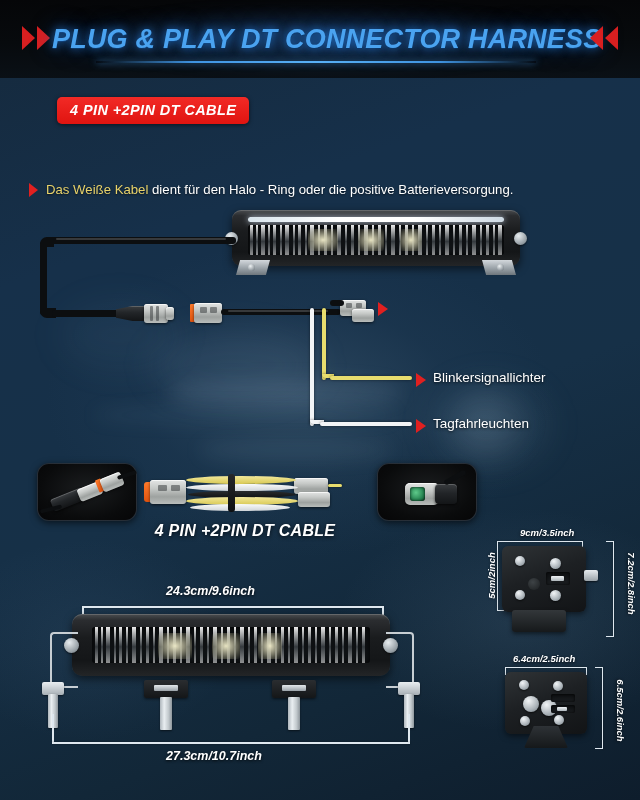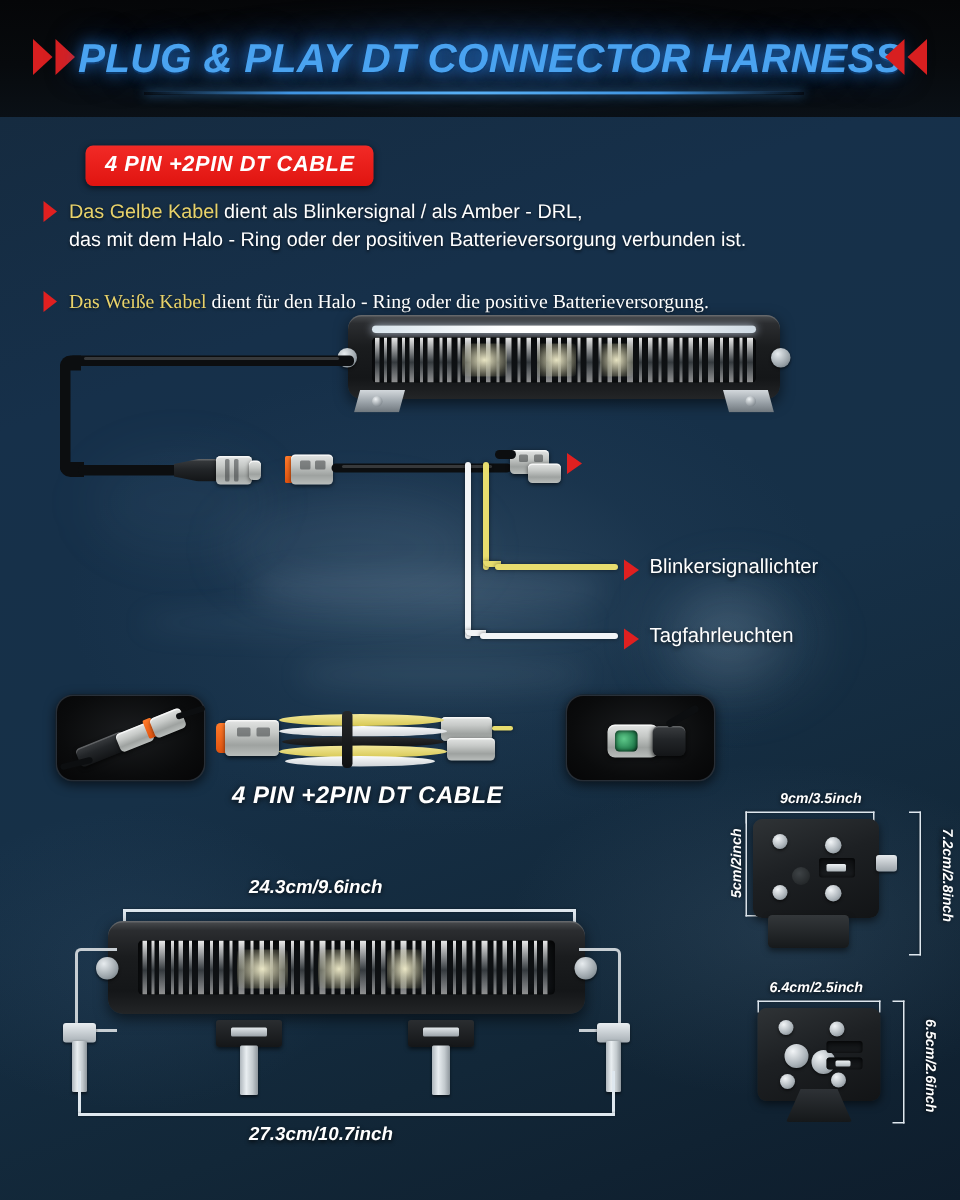--- a/index.html
+++ b/index.html
@@ -57,21 +57,21 @@
     color:#fff;font-size:14.5px;font-weight:bold;font-style:italic;
     padding:5px 13px 6px 13px;border-radius:5px;letter-spacing:.4px;
     box-shadow:0 1px 4px rgba(0,0,0,.55);white-space:nowrap;
   }
   
   .bullet{position:absolute;display:flex;align-items:flex-start;gap:8px;}
   .bullet .tri{width:0;height:0;border-top:7px solid transparent;border-bottom:7px solid transparent;border-left:9px solid #e02020;margin-top:3px;flex:none;}
   .btext{font-size:13.2px;line-height:19px;color:#ffffff;text-shadow:0 1px 2px rgba(0,0,0,.6);}
   .hl{color:#e8d26a;}
   .b1{left:29px;top:131px;width:590px;}
-  .b2{left:29px;top:191px;width:590px;font-family:Liberation Serif, serif;}
+  .b2{left:29px;top:180px;width:590px;}
 
   
   .bar-top{position:absolute;left:232px;top:210px;width:288px;height:62px;}
   .bar-body{
     position:absolute;left:0;top:0;width:288px;height:56px;
     border-radius:9px;
     background:linear-gradient(180deg,#4a4d50 0%,#2b2d30 10%,#1a1c1e 38%,#141618 75%,#232527 100%);
     box-shadow:0 3px 9px rgba(0,0,0,.55), inset 0 1px 0 rgba(255,255,255,.16);
   }
   .bar-halo{
@@ -188,27 +188,20 @@
     <div class="title">PLUG &amp; PLAY DT CONNECTOR HARNESS</div>
     <div class="title-underline"></div>
     <div class="hdr-arrows-right">
       <div class="arrow-l"></div>
       <div class="arrow-l"></div>
     </div>
   </div>
 
   <div class="badge">4 PIN +2PIN DT CABLE</div>
 
-  <div class="bullet b1">
-    <div class="tri"></div>
-    <div class="btext">
-      <span class="hl">Das Gelbe Kabel</span><span> dient als Blinkersignal / als Amber - DRL,</span><br>
-      <span>das mit dem Halo - Ring oder der positiven Batterieversorgung verbunden ist.</span>
-    </div>
-  </div>
 
   <div class="bullet b2">
     <div class="tri"></div>
     <div class="btext">
       <span class="hl"> Das Weiße Kabel</span><span> dient für den Halo - Ring oder die positive Batterieversorgung.</span>
     </div>
   </div>
 
   <div class="bar-top">
     <div class="bar-body"></div>

